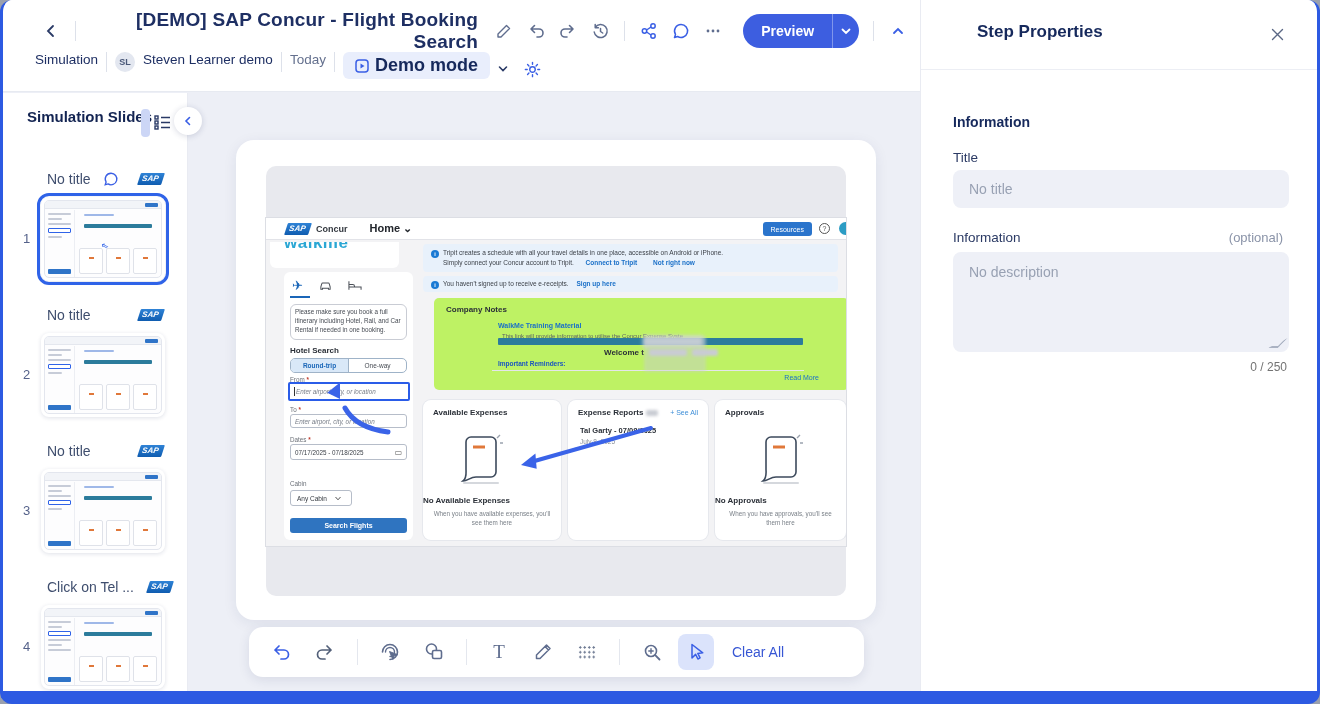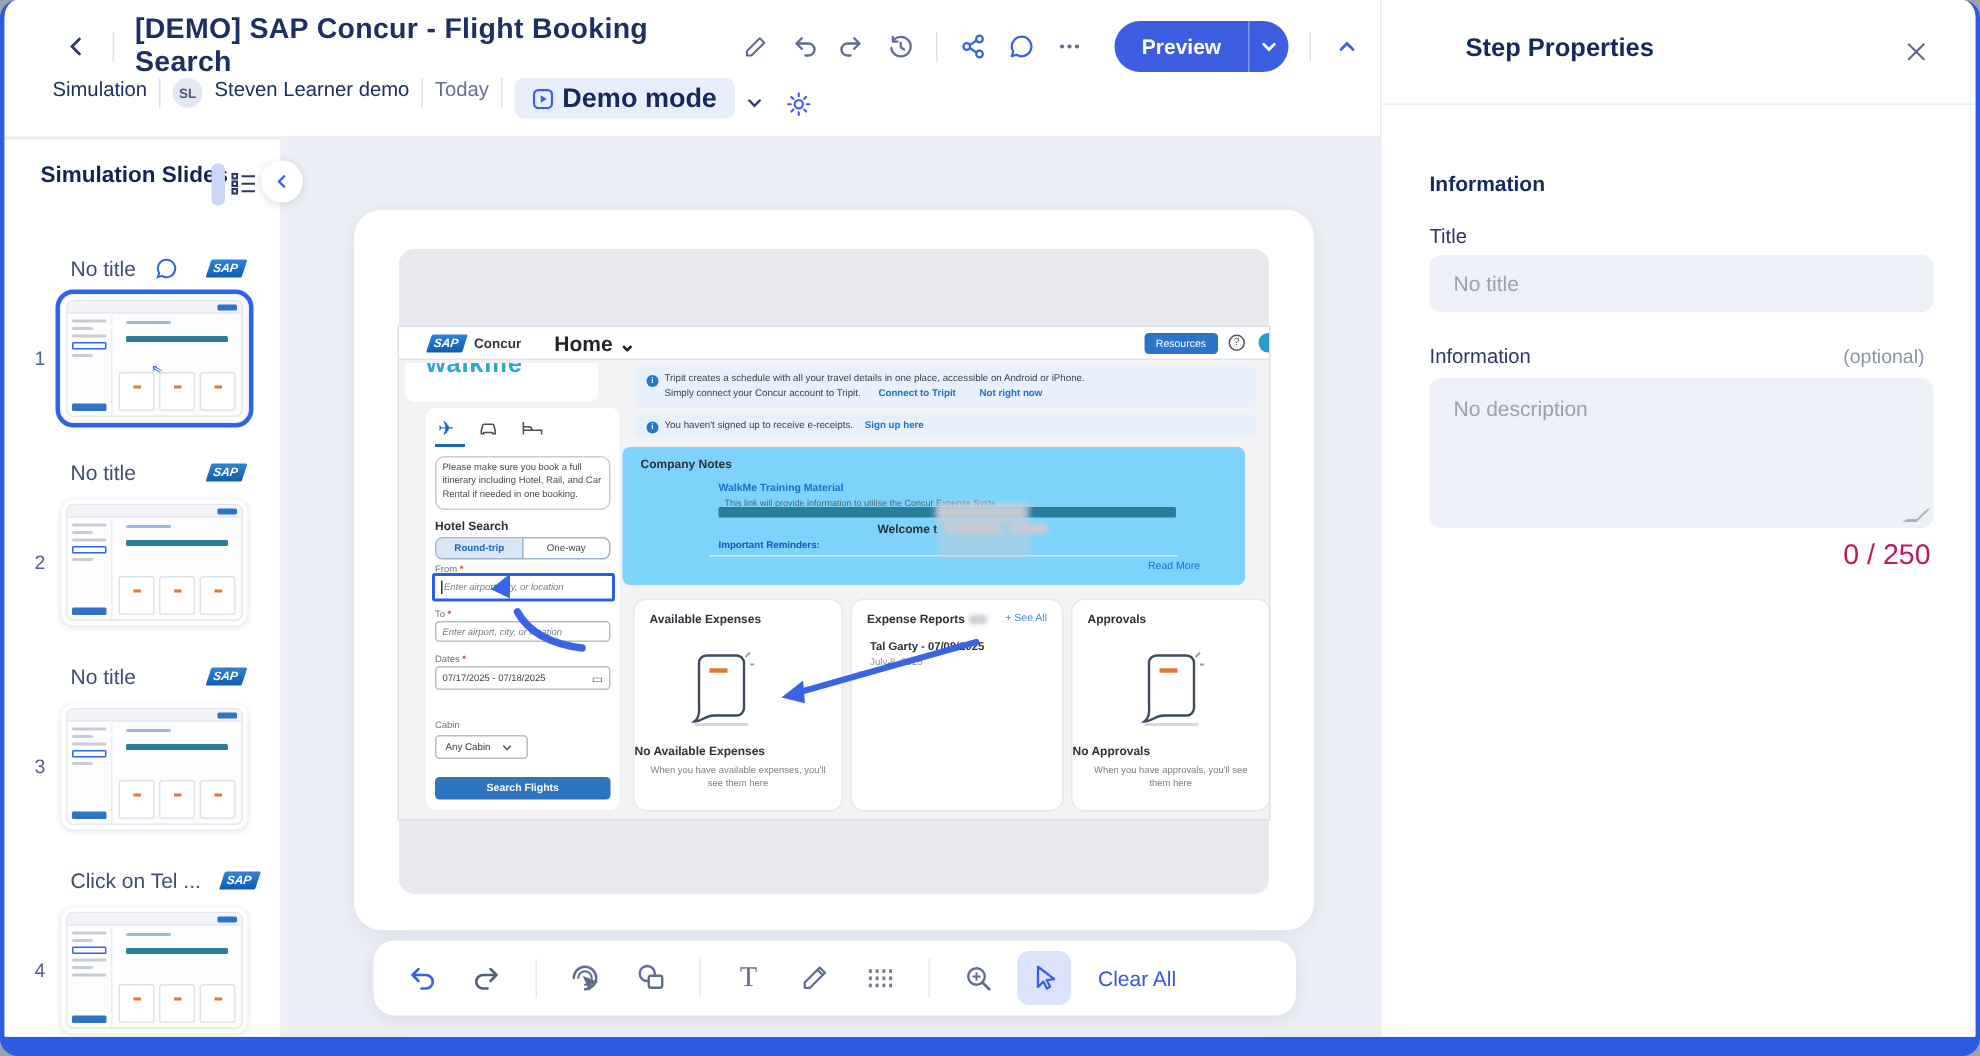--- a/index.html
+++ b/index.html
@@ -5,21 +5,21 @@
   * { margin:0; padding:0; box-sizing:border-box; }
   html,body { width:1320px; height:704px; background:#9aa0ad; font-family:"Liberation Sans", sans-serif; }
   .frame{ position:relative; width:1320px; height:704px; background:#edeff6; border-radius:12px; overflow:hidden;
           border-left:3px solid #2d5ae2; border-right:3px solid #2d5ae2; border-bottom:13px solid #2d5ae2; }
   
   .header{ position:absolute; left:0; top:0; width:917px; height:92px; background:#fff; border-bottom:1px solid #e7eaf1; z-index:5;}
   .hrow1{ position:absolute; left:0; top:8px; width:100%; height:46px; display:flex; align-items:center; }
   .hrow2{ position:absolute; left:0; top:52px; width:100%; height:32px; display:flex; align-items:flex-start; }
   .iconbtn{ display:flex; align-items:center; justify-content:center; width:34px; height:34px; border-radius:8px; cursor:pointer; }
   .vdiv{ width:1px; height:20px; background:#dde1ea; margin:0 8px; }
-  .title{ font-size:19px; font-weight:bold; color:#1e2f63; margin:0 10px 0 6px; letter-spacing:.2px; }
+  .title{ font-size:19px; font-weight:bold; color:#1e2f63; margin:0 10px 0 6px; letter-spacing:.2px;text-align:right; }
   .preview{ display:flex; height:34px; border-radius:17px; overflow:hidden; background:#3d5ee0; color:#fff; margin-left:14px; }
   .preview .pmain{ padding:0 18px; display:flex; align-items:center; font-size:14px; font-weight:bold; cursor:pointer;}
   .preview .pdrop{ width:34px; display:flex; align-items:center; justify-content:center; border-left:1px solid rgba(255,255,255,.35); cursor:pointer;}
   .meta-text{ font-size:13.5px; color:#1e2f63; }
   .meta-gray{ font-size:13.5px; color:#64708e; }
   .avatar{ width:20px; height:20px; border-radius:50%; background:#e3e7f0; color:#4a5878; font-size:9px; font-weight:bold; display:flex; align-items:center; justify-content:center; margin-right:8px;}
   .demochip{ display:flex; align-items:center; gap:6px; background:#e9eefc; border-radius:6px; height:27px; padding:0 12px; font-size:18px; font-weight:bold; color:#16295c; cursor:pointer;}
   
   .sidebar{ position:absolute; left:0; top:93px; width:185px; bottom:0; background:#fff; border-right:1px solid #e9ebf2; z-index:4;}
   .sb-title{ position:absolute; left:24px; top:14px; font-size:15px; font-weight:bold; color:#132452; line-height:20px; }
@@ -52,21 +52,21 @@
   .m-arrow{ position:absolute; left:30%; top:46%; color:#2f63e8; font-size:9px; transform:rotate(-15deg);}
   
   .canvas{ position:absolute; left:186px; top:93px; right:397px; bottom:0; background:#edeff6; }
   .slidecard{ position:absolute; left:47px; top:47px; width:640px; height:480px; background:#fff; border-radius:18px; box-shadow:0 3px 14px rgba(30,40,90,.08);}
   .stage{ position:absolute; left:77px; top:73px; width:580px; height:430px; background:#e8e9ee; border-radius:10px; }
   
   .concur{ position:absolute; left:0px; top:52px; width:580px; height:328px; background:#f3f3f5; font-family:"Liberation Sans",sans-serif; overflow:hidden; box-shadow:0 0 0 1px #dcdee4;}
   .c-top{ position:absolute; left:0; top:0; width:100%; height:22px; background:#fff; border-bottom:1px solid #e2e3e8; display:flex; align-items:center; }
   .c-top .saplogo{ margin-left:20px; }
   .c-brand{ font-size:9px; font-weight:bold; color:#33383f; margin-left:6px;}
-  .c-home{ font-size:14px; font-weight:bold; color:#22262c; margin-left:22px;}
+  .c-home{ font-size:11px; font-weight:bold; color:#22262c; margin-left:22px;}
   .c-res{ position:absolute; right:34px; top:4px; height:14px; padding:0 8px; background:#2a74cc; color:#fff; font-size:7px; display:flex; align-items:center; border-radius:3px; cursor:pointer;}
   .c-help{ position:absolute; right:16px; top:5px; width:11px; height:11px; border:1px solid #555; border-radius:50%; color:#555; font-size:7px; display:flex; align-items:center; justify-content:center; cursor:pointer;}
   .c-av{ position:absolute; right:-6px; top:4px; width:13px; height:13px; border-radius:50%; background:#2c9cc4;}
   .c-leftcard{ position:absolute; left:4px; top:24px; width:129px; height:26px; background:#fff; border-radius:0 0 6px 6px; overflow:hidden;}
   .walkme{ position:absolute; left:14px; top:-9px; font-size:17px; font-weight:bold; color:#2ba7d4; letter-spacing:.5px;}
   .c-travel{ position:absolute; left:18px; top:54px; width:129px; height:268px; background:#fff; border-radius:6px; }
   .tabs{ position:absolute; left:8px; top:6px; display:flex; gap:16px; align-items:center;}
   .tab-plane{ color:#1a66b8; font-size:13px;}
   .tab-underline{ position:absolute; left:6px; top:24px; width:20px; height:2px; background:#1a66b8;}
   .notebox{ position:absolute; left:6px; top:32px; width:117px; height:36px; border:1px solid #c9ccd4; border-radius:6px; padding:3px 4px; font-size:6.3px; color:#454a52; line-height:1.4;}
@@ -79,21 +79,21 @@
   .cinput{ position:absolute; left:6px; width:117px; height:14px; border:1px solid #b6bdc9; border-radius:3px; background:#fff; display:flex; align-items:center; padding:0 4px; font-size:6.3px; color:#3a3f46;}
   .cinput.ph{ font-style:italic; color:#787e88;}
   .hl-box{ position:absolute; left:4px; top:110px; width:122px; height:19px; border:2px solid #2a5ce8; border-radius:2px; background:#fff; display:flex; align-items:center; padding:0 4px; font-size:6.3px; font-style:italic; color:#787e88;}
   .caret{ display:inline-block; width:1px; height:9px; background:#333; margin-right:1px;}
   .cal{ margin-left:auto; font-size:8px; color:#555;}
   .cab-sel{ position:absolute; left:6px; top:218px; width:62px; height:16px; border:1px solid #b6bdc9; border-radius:3px; background:#fff; display:flex; align-items:center; gap:8px; padding:0 6px; font-size:6.5px; color:#33383f; cursor:pointer;}
   .searchbtn{ position:absolute; left:6px; top:246px; width:117px; height:15px; background:#2f74c0; border-radius:3px; color:#fff; font-size:7px; font-weight:bold; display:flex; align-items:center; justify-content:center; cursor:pointer;}
   .banner{ position:absolute; left:157px; width:415px; background:#e8f1fb; border-radius:4px; padding:4px 8px; font-size:6.5px; color:#3a3f46; line-height:1.5;}
   .binfo{ display:inline-flex; width:8px; height:8px; border-radius:50%; background:#1a7ad4; color:#fff; font-size:5.5px; align-items:center; justify-content:center; margin-right:4px; vertical-align:-1px; font-weight:bold;}
   .blink{ color:#1a70c8; font-weight:bold; cursor:pointer;}
-  .cn-card{ position:absolute; left:149px; top:80px; width:415px; height:92px; background:#7dd3fc; border-radius:5px;}
+  .cn-card{ position:absolute; left:168px; top:80px; width:415px; height:92px; background:#bef264; border-radius:5px;}
   .cn-title{ position:absolute; left:12px; top:7px; font-size:8px; font-weight:bold; color:#2b3038;}
   .cn-link{ position:absolute; left:64px; top:24px; font-size:7px; color:#1a70c8; font-weight:bold; cursor:pointer;}
   .cn-desc{ position:absolute; left:68px; top:35px; font-size:6px; color:#5a5f66;}
   .tealbar{ position:absolute; left:64px; top:40px; width:305px; height:7px; background:#2c7c9c; border-radius:1px;}
   .tealblur{ position:absolute; left:145px; top:-2px; width:60px; height:11px; background:#d8dade; opacity:.85; filter:blur(2px);}
   .welcome{ position:absolute; left:170px; top:50px; font-size:8px; font-weight:bold; color:#2b3038; display:flex; gap:5px; align-items:center;}
   .blur{ display:inline-block; background:#c9ccd3; border-radius:2px; filter:blur(1.5px);}
   .cn-rem{ position:absolute; left:64px; top:62px; font-size:6.5px; font-weight:bold; color:#1a55c0;}
   .cn-div{ position:absolute; left:58px; top:72px; width:312px; height:1px; background:#e4e6ea;}
   .cn-read{ position:absolute; right:30px; top:76px; font-size:7px; color:#1a70c8; cursor:pointer;}
@@ -122,21 +122,21 @@
   .p-title{ position:absolute; left:32px; top:22px; font-size:17px; font-weight:bold; color:#16295c;margin-left:24px;}
   .p-close{ position:absolute; right:28px; top:22px; width:24px; height:24px; display:flex; align-items:center; justify-content:center; color:#5a6785; cursor:pointer;}
   .p-sec{ position:absolute; left:32px; top:114px; font-size:14px; font-weight:bold; color:#16295c;}
   .p-label{ position:absolute; left:32px; font-size:13.5px; color:#2b3a64;}
   .p-opt{ position:absolute; right:34px; font-size:13px; color:#8a93a8;}
   .p-input{ position:absolute; left:32px; width:336px; height:38px; background:#eef0f7; border:none; border-radius:8px; padding:0 16px; font-size:14px; color:#2b3a64; font-family:"Liberation Sans",sans-serif;}
   .p-input::placeholder{ color:#98a1b3; opacity:1;}
   .p-area{ position:absolute; left:32px; top:252px; width:336px; height:100px; background:#eef0f7; border:none; border-radius:8px; padding:12px 16px; font-size:14px; color:#2b3a64; resize:none; font-family:"Liberation Sans",sans-serif;}
   .p-area::placeholder{ color:#98a1b3; opacity:1;}
   .p-resize{ position:absolute; left:352px; top:338px; width:10px; height:10px; border-right:2px solid #aab2c2; border-bottom:2px solid #aab2c2; transform:skew(-45deg) rotate(0deg); clip-path:polygon(100% 0,100% 100%,0 100%); }
-  .p-count{ position:absolute; right:30px; top:360px; font-size:19px; color:#be185d;}
+  .p-count{ position:absolute; right:30px; top:360px; font-size:12px; color:#737373;}
   svg{ display:block; }
 </style>
 </head>
 <body>
 
 <div class="frame">
 
   <div class="header">
     <div class="hrow1">
       <div class="iconbtn" style="margin-left:32px">

